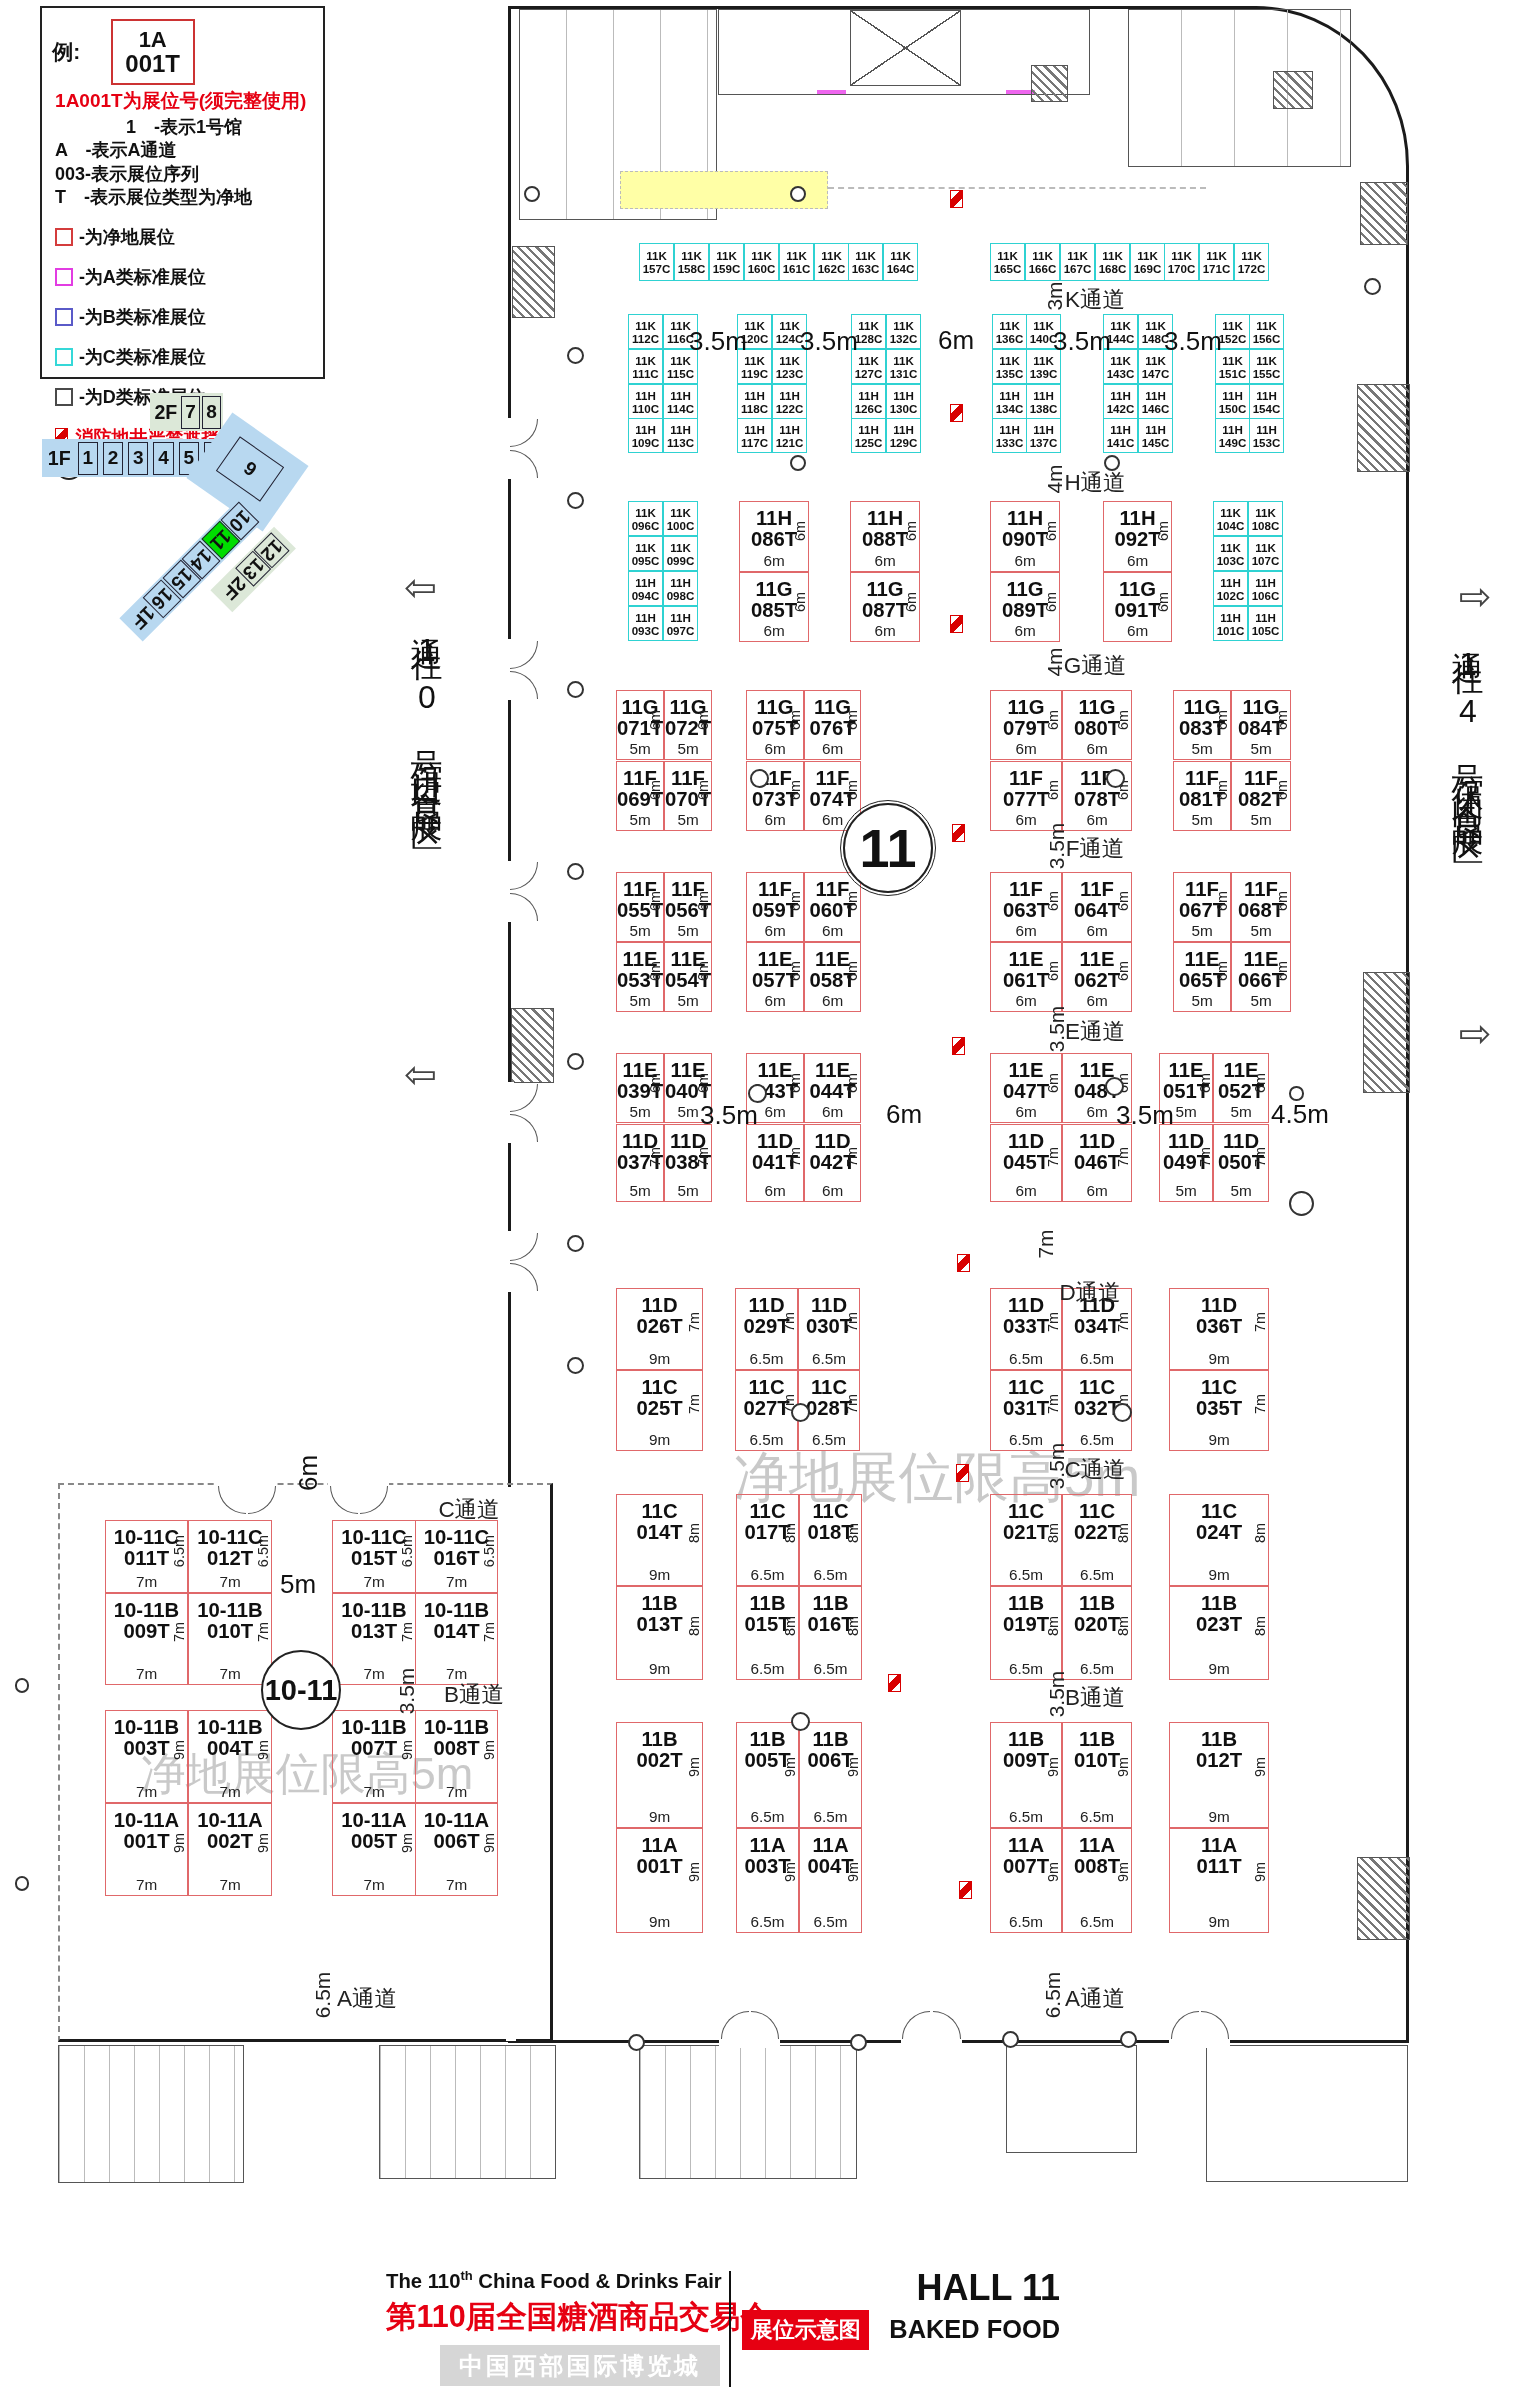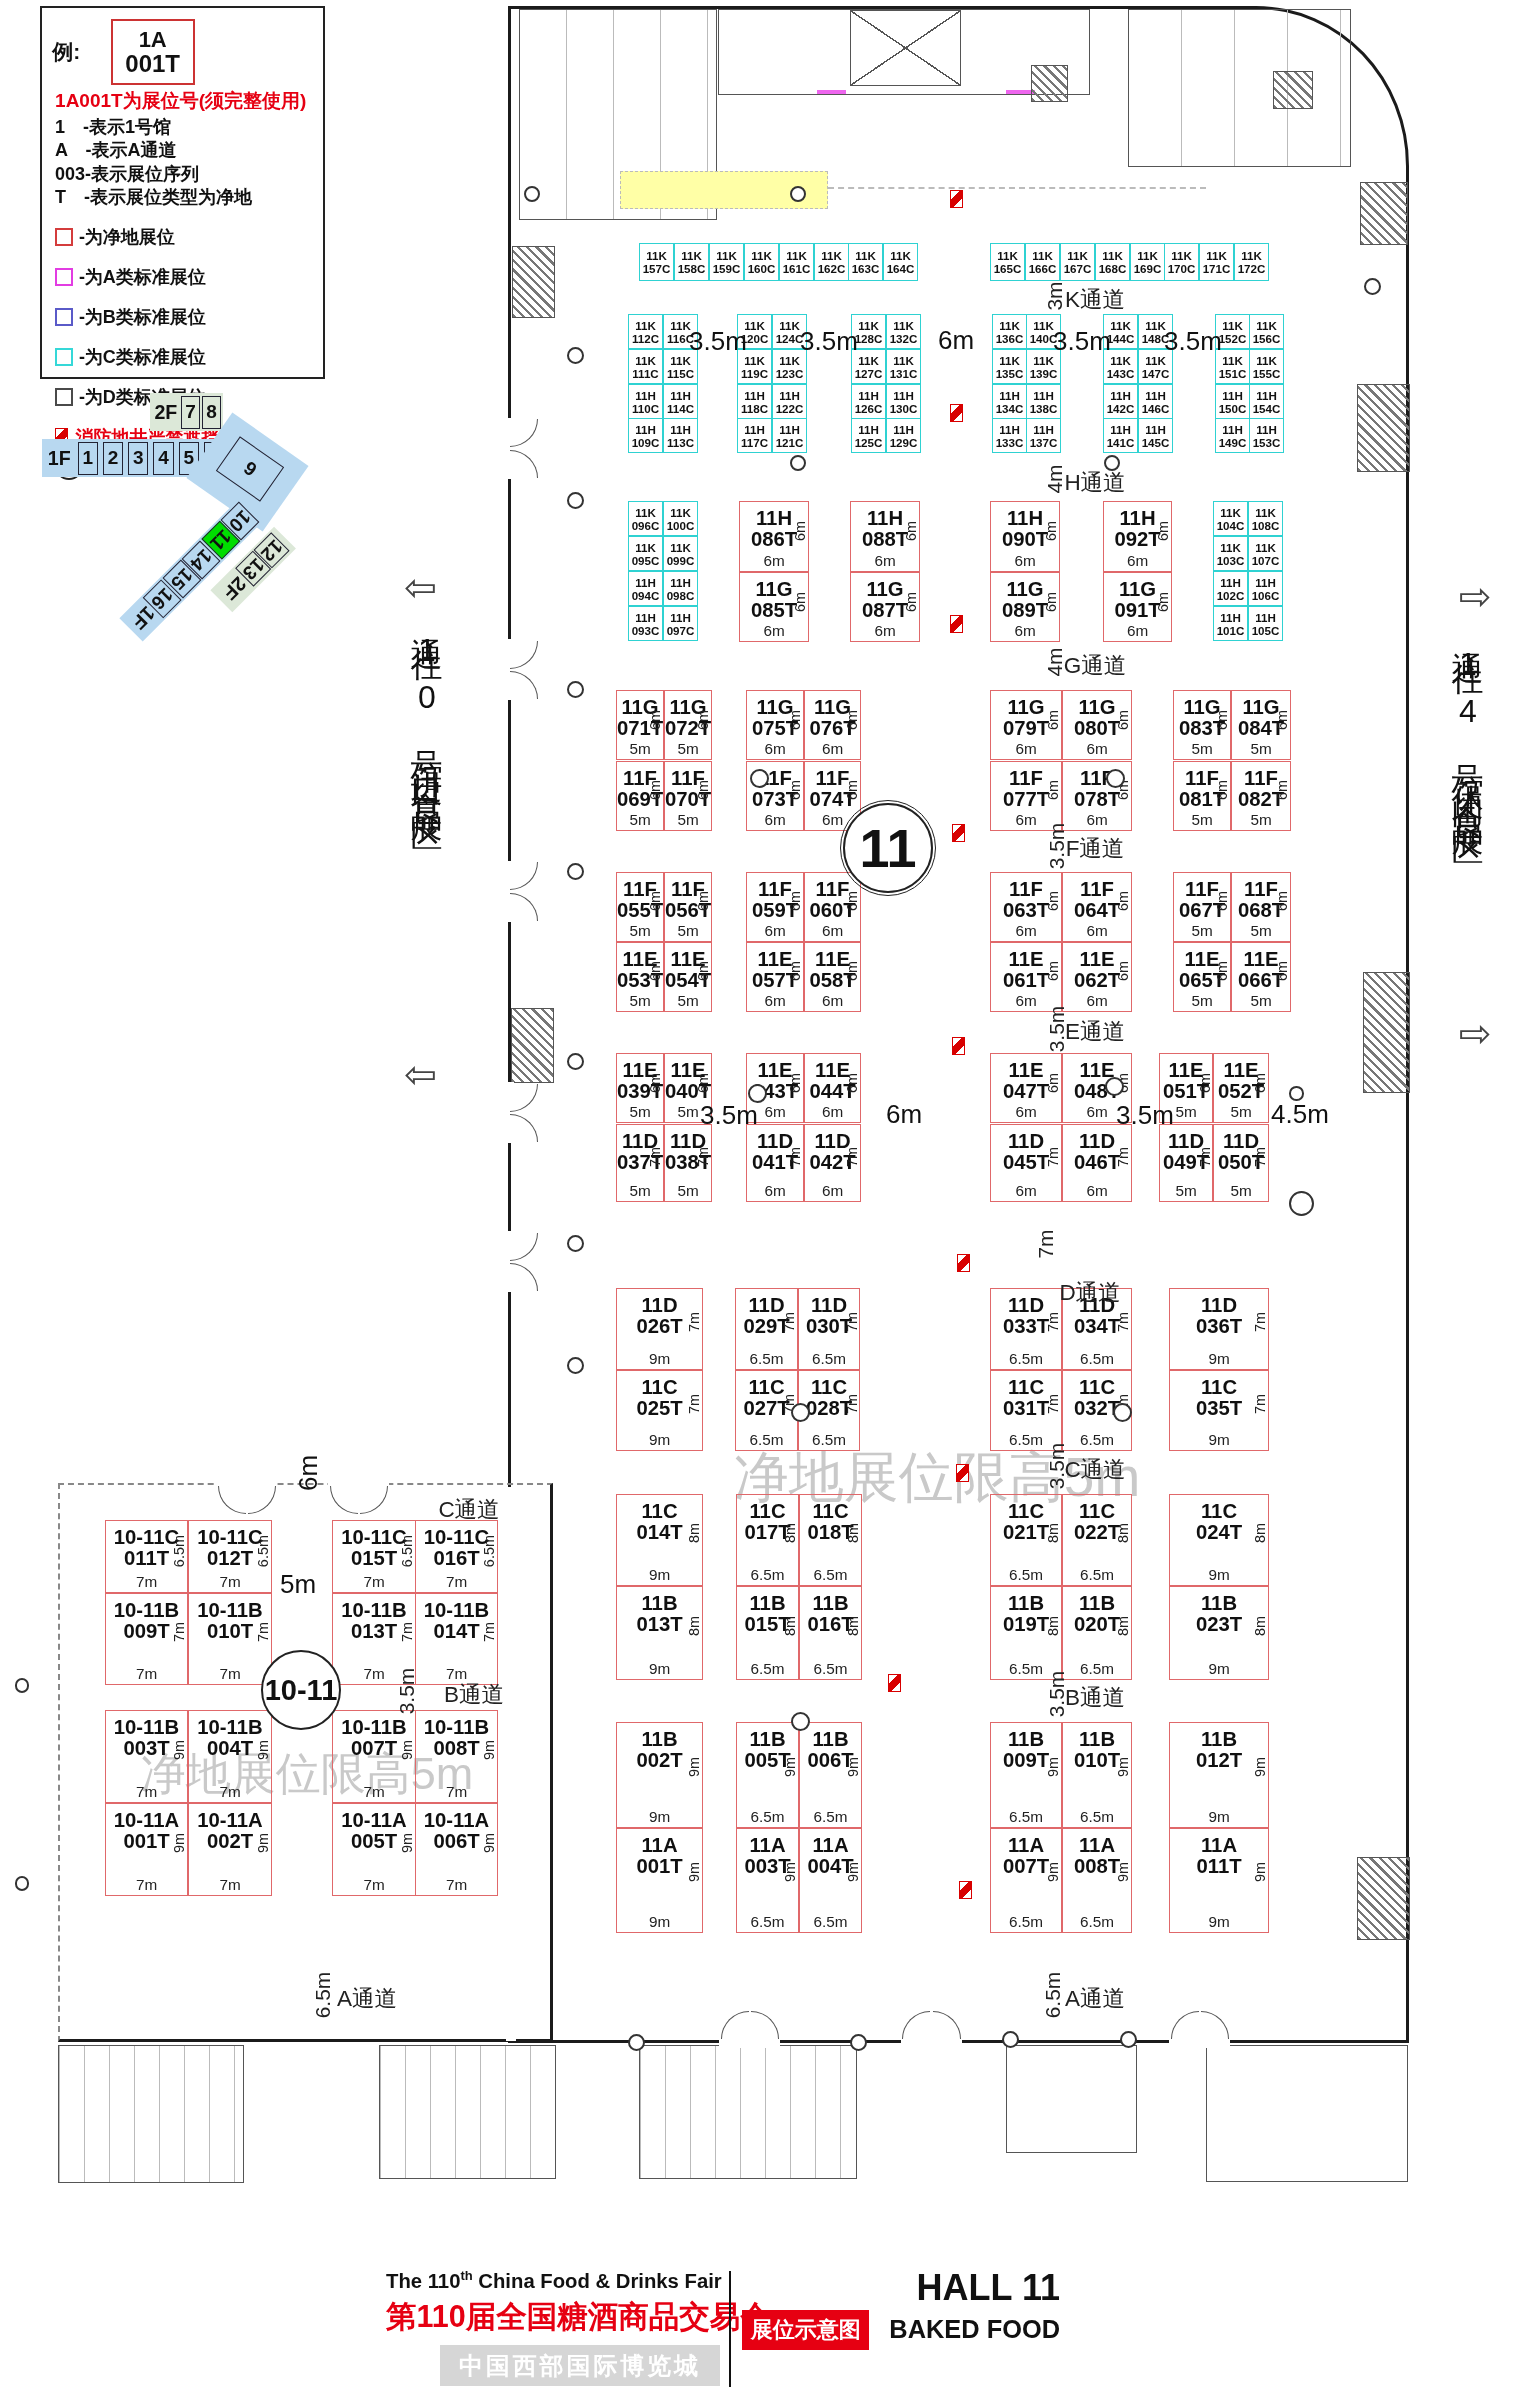--- a/index.html
+++ b/index.html
@@ -121,21 +121,21 @@
   <div id="legend">
     <div class="exrow">
       <span class="exlab">例:</span>
       <span class="exbox">
         <span class="a">1A</span>
         <span class="b">001T</span>
       </span>
     </div>
     <div class="headline">1A001T为展位号(须完整使用)</div>
     <div id="legend-rules">
-        <div class="rule" style="position: static;">1　-表示1号馆</div>
+        <div class="rule" style="position: static; text-align: center;">1　-表示1号馆</div>
         <div class="rule" style="position: static;">A　-表示A通道</div>
         <div class="rule" style="position: static;">003-表示展位序列</div>
         <div class="rule" style="position: static;">T　-表示展位类型为净地</div>
       </div>
     <div class="types" id="legend-types">
         <div class="typerow" style="position: static;">
           <div class="sw" style="position: static; border-color: rgb(212, 60, 60);"></div>
           <div class="tl" style="position: static;">-为净地展位</div>
         </div>
         <div class="typerow" style="position: static;">

